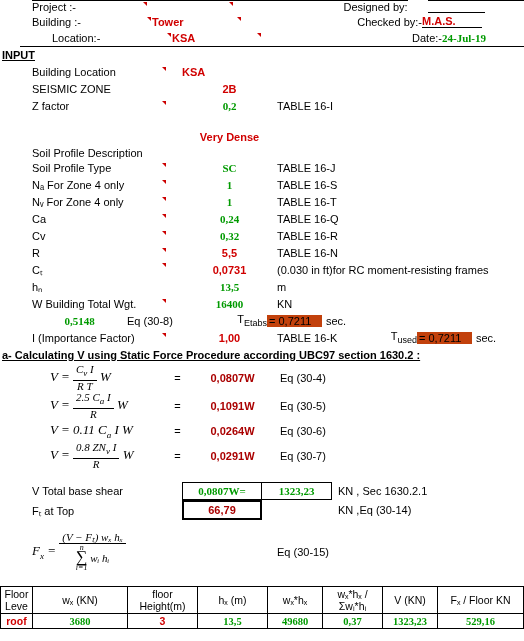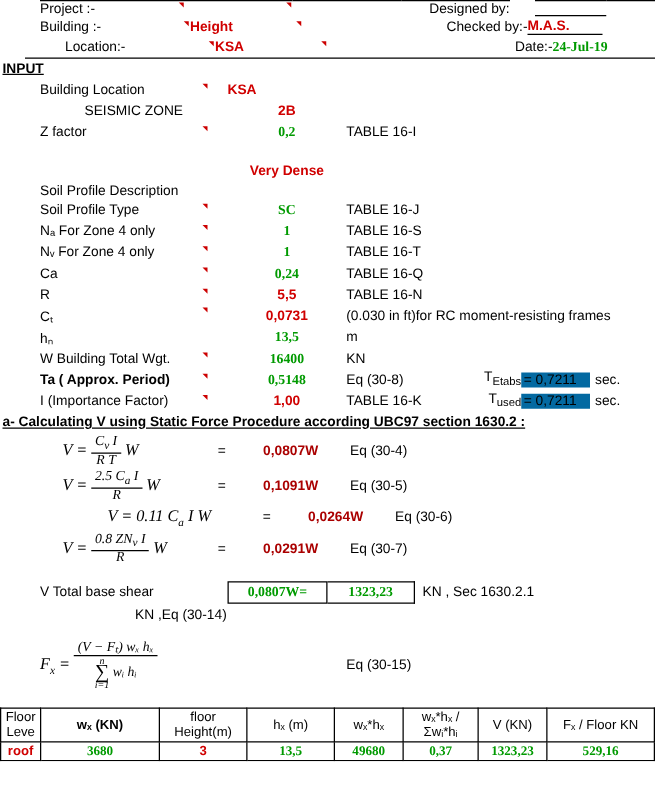--- a/index.html
+++ b/index.html
@@ -11,21 +11,21 @@
     background: #fff;
     color: #000;
     width: 524px;
   }
   .row { display: flex; align-items: center; min-height: 17px; }
   .indent1 { padding-left: 32px; }
   .header-top { display: flex; }
   .red { color: #d00000; font-weight: bold; }
   .green { color: #009a00; font-weight: bold; font-family: Liberation Serif, serif; }
   .darkred { color: #aa0000; font-weight: bold; }
-  .orange { background: #0369a1; }
+  .orange { background: #c2410c; }
   .border-b { border-bottom: 1px solid #000; margin-left: 20px; }
   .border-t { border-top: 1px solid #000; }
   .section-title { font-weight: bold; text-decoration: underline; }
   .center { text-align: center; }
   .right { text-align: right; }
   .col-val { width: 95px; text-align: center; }
   .col-ref { width: 90px; }
   .col-note { flex: 1; }
   .eq-img { font-style: italic; font-family: 'Times New Roman', serif; font-size:13px;}
   .box { border: 1.5px solid #000; }
@@ -55,21 +55,21 @@
   <div style="width:90px;" class="border-t"></div>
   <div style="width:90px;" class="right border-t">Designed by:</div>
   <div style="width:60px;" class="border-t border-b"></div>
   <div style="width:40px;" class="border-t"></div>
 </div>
 <div class="row" style="padding-left:32px;">
   <div style="width:120px;" class="relcell">
     <span>Building :-</span>
     <span class="tri"></span>
   </div>
-  <div style="width:90px;" class="relcell"><span class="red">Height</span><span class="tri"></span></div>
+  <div style="width:90px;" class="relcell"><span class="red">Tower</span><span class="tri"></span></div>
   <div style="width:90px;"></div>
   <div style="width:90px;" class="right">Checked by:-</div>
   <div style="width:60px; border-bottom:1px solid #000;" class="red">M.A.S.</div>
 </div>
 <div class="row border-b" style="padding-left:32px;">
   <div style="width:120px;" class="relcell">
     <span>Location:-</span>
     <span class="tri"></span>
   </div>
   <div style="width:90px;" class="relcell"><span class="red">KSA</span><span class="tri"></span></div>
@@ -79,21 +79,21 @@
 </div>
 
 <div class="section-title" style="padding:2px 0 2px 2px;">INPUT</div>
 
 <div>
   <div class="row indent1">
     <div class="relcell" style="width:150px;"><span>Building Location</span><span class="tri" style="right:auto;left:130px;"></span></div>
     <div class="col-val red" style="text-align:left;">KSA</div>
   </div>
   <div class="row indent1">
-    <div style="width:150px;text-align:center;">SEISMIC ZONE</div>
+    <div style="width:150px;">SEISMIC ZONE</div>
     <div class="col-val red">2B</div>
   </div>
   <div class="row indent1">
     <div class="relcell" style="width:150px;"><span>Z factor</span><span class="tri" style="right:auto;left:130px;"></span></div>
     <div class="col-val green">0,2</div>
     <div class="col-ref">TABLE 16-I</div>
   </div>
   <div class="row indent1">
     <div style="width:150px;margin-top:33px;">Soil Profile Description</div>
     <div class="col-val red">Very Dense</div>
@@ -112,41 +112,45 @@
     <div class="relcell" style="width:150px;"><span>Nᵥ For Zone 4 only</span><span class="tri" style="right:auto;left:130px;"></span></div>
     <div class="col-val green">1</div>
     <div class="col-ref">TABLE 16-T</div>
   </div>
   <div class="row indent1">
     <div class="relcell" style="width:150px;"><span>Ca</span><span class="tri" style="right:auto;left:130px;"></span></div>
     <div class="col-val green">0,24</div>
     <div class="col-ref">TABLE 16-Q</div>
   </div>
   <div class="row indent1">
+    <div class="relcell" style="width:150px;"><span>Cv</span><span class="tri" style="right:auto;left:130px;"></span></div>
+    <div class="col-val green">0,32</div>
+    <div class="col-ref">TABLE 16-R</div>
+  </div>
+  <div class="row indent1">
     <div class="relcell" style="width:150px;"><span>R</span><span class="tri" style="right:auto;left:130px;"></span></div>
     <div class="col-val red">5,5</div>
     <div class="col-ref">TABLE 16-N</div>
   </div>
   <div class="row indent1">
     <div class="relcell" style="width:150px;"><span>Cₜ</span><span class="tri" style="right:auto;left:130px;"></span></div>
     <div class="col-val red">0,0731</div>
     <div class="col-note">(0.030 in ft)for RC moment-resisting frames</div>
   </div>
   <div class="row indent1">
     <div style="width:150px;">hₙ</div>
     <div class="col-val green">13,5</div>
     <div class="col-ref">m</div>
   </div>
   <div class="row indent1">
     <div class="relcell" style="width:150px;"><span>W Building Total Wgt.</span><span class="tri" style="right:auto;left:130px;"></span></div>
     <div class="col-val green">16400</div>
     <div class="col-ref">KN</div>
   </div>
   <div class="row indent1">
-    <div class="relcell" style="width:150px;"><b>Ta  ( Approx. Period)</b><span class="tri" style="right:auto;left:130px;"></span></div>
     <div class="col-val green">0,5148</div>
     <div class="col-ref">Eq (30-8)</div>
     <div style="width:50px;text-align:right;">T<sub>Etabs</sub></div>
     <div class="orange" style="width:55px;padding-left:2px;">= 0,7211</div>
     <div style="width:30px;padding-left:4px;">sec.</div>
   </div>
   <div class="row indent1">
     <div class="relcell" style="width:150px;"><span>I (Importance Factor)</span><span class="tri" style="right:auto;left:130px;"></span></div>
     <div class="col-val red">1,00</div>
     <div class="col-ref">TABLE 16-K</div>
@@ -164,21 +168,21 @@
     <div style="width:15px;" class="center">=</div>
     <div class="col-val darkred">0,0807W</div>
     <div class="col-ref">Eq (30-4)</div>
   </div>
   <div class="row" style="height:28px;">
     <div class="eq-img" style="width:120px;">V = <span class="frac"><span class="num">2.5 C<sub>a</sub> I</span><span class="den">R</span></span> W</div>
     <div style="width:15px;" class="center">=</div>
     <div class="col-val darkred">0,1091W</div>
     <div class="col-ref">Eq (30-5)</div>
   </div>
-  <div class="row" style="height:22px;margin-left:36px;">
+  <div class="row" style="height:22px;">
     <div class="eq-img" style="width:120px;">V = 0.11 C<sub>a</sub> I W</div>
     <div style="width:15px;" class="center">=</div>
     <div class="col-val darkred">0,0264W</div>
     <div class="col-ref">Eq (30-6)</div>
   </div>
   <div class="row" style="height:28px;">
     <div class="eq-img" style="width:120px;">V = <span class="frac"><span class="num">0.8 ZN<sub>v</sub> I</span><span class="den">R</span></span> W</div>
     <div style="width:15px;" class="center">=</div>
     <div class="col-val darkred">0,0291W</div>
     <div class="col-ref">Eq (30-7)</div>
@@ -187,20 +191,22 @@
 
 <div style="height:12px;"></div>
 
 <div class="row indent1">
   <div style="width:150px;">V Total base shear</div>
   <div class="box center green" style="width:80px; padding:2px 0;">0,0807W=</div>
   <div class="box center green" style="width:70px; padding:2px 0;border-left:none;">1323,23</div>
   <div style="padding-left:6px;">KN , Sec 1630.2.1</div>
 </div>
 <div class="row indent1">
+  <div style="width:150px;">Fₜ  at Top</div>
+  <div class="box-strong center darkred" style="width:80px;padding:2px 0;">66,79</div>
   <div style="width:70px;"></div>
   <div style="padding-left:6px;">KN ,Eq (30-14)</div>
 </div>
 
 <div style="height:6px;"></div>
 
 <div class="row indent1" style="height:52px;align-items:center;">
   <div class="eq-img" style="width:180px;">
     F<sub>x</sub> = 
     <span class="frac">
@@ -218,21 +224,21 @@
   <div style="width:65px;"></div>
   <div>Eq (30-15)</div>
 </div>
 
 <div style="height:8px;"></div>
 
 <table class="ftab">
   <tbody>
       <tr>
     <th style="width:32px;">Floor Leve</th>
-    <th style="width:95px;font-weight:bold;">wₓ (KN)</th>
+    <th style="width:95px;">wₓ (KN)</th>
     <th style="width:70px;">floor Height(m)</th>
     <th style="width:70px;">hₓ (m)</th>
     <th style="width:55px;">wₓ*hₓ</th>
     <th style="width:60px;">wₓ*hₓ /Σwᵢ*hᵢ</th>
     <th style="width:55px;">V (KN)</th>
     <th>Fₓ / Floor KN</th>
   </tr>
   <tr>
     <td class="red">roof</td>
     <td class="green">3680</td>

